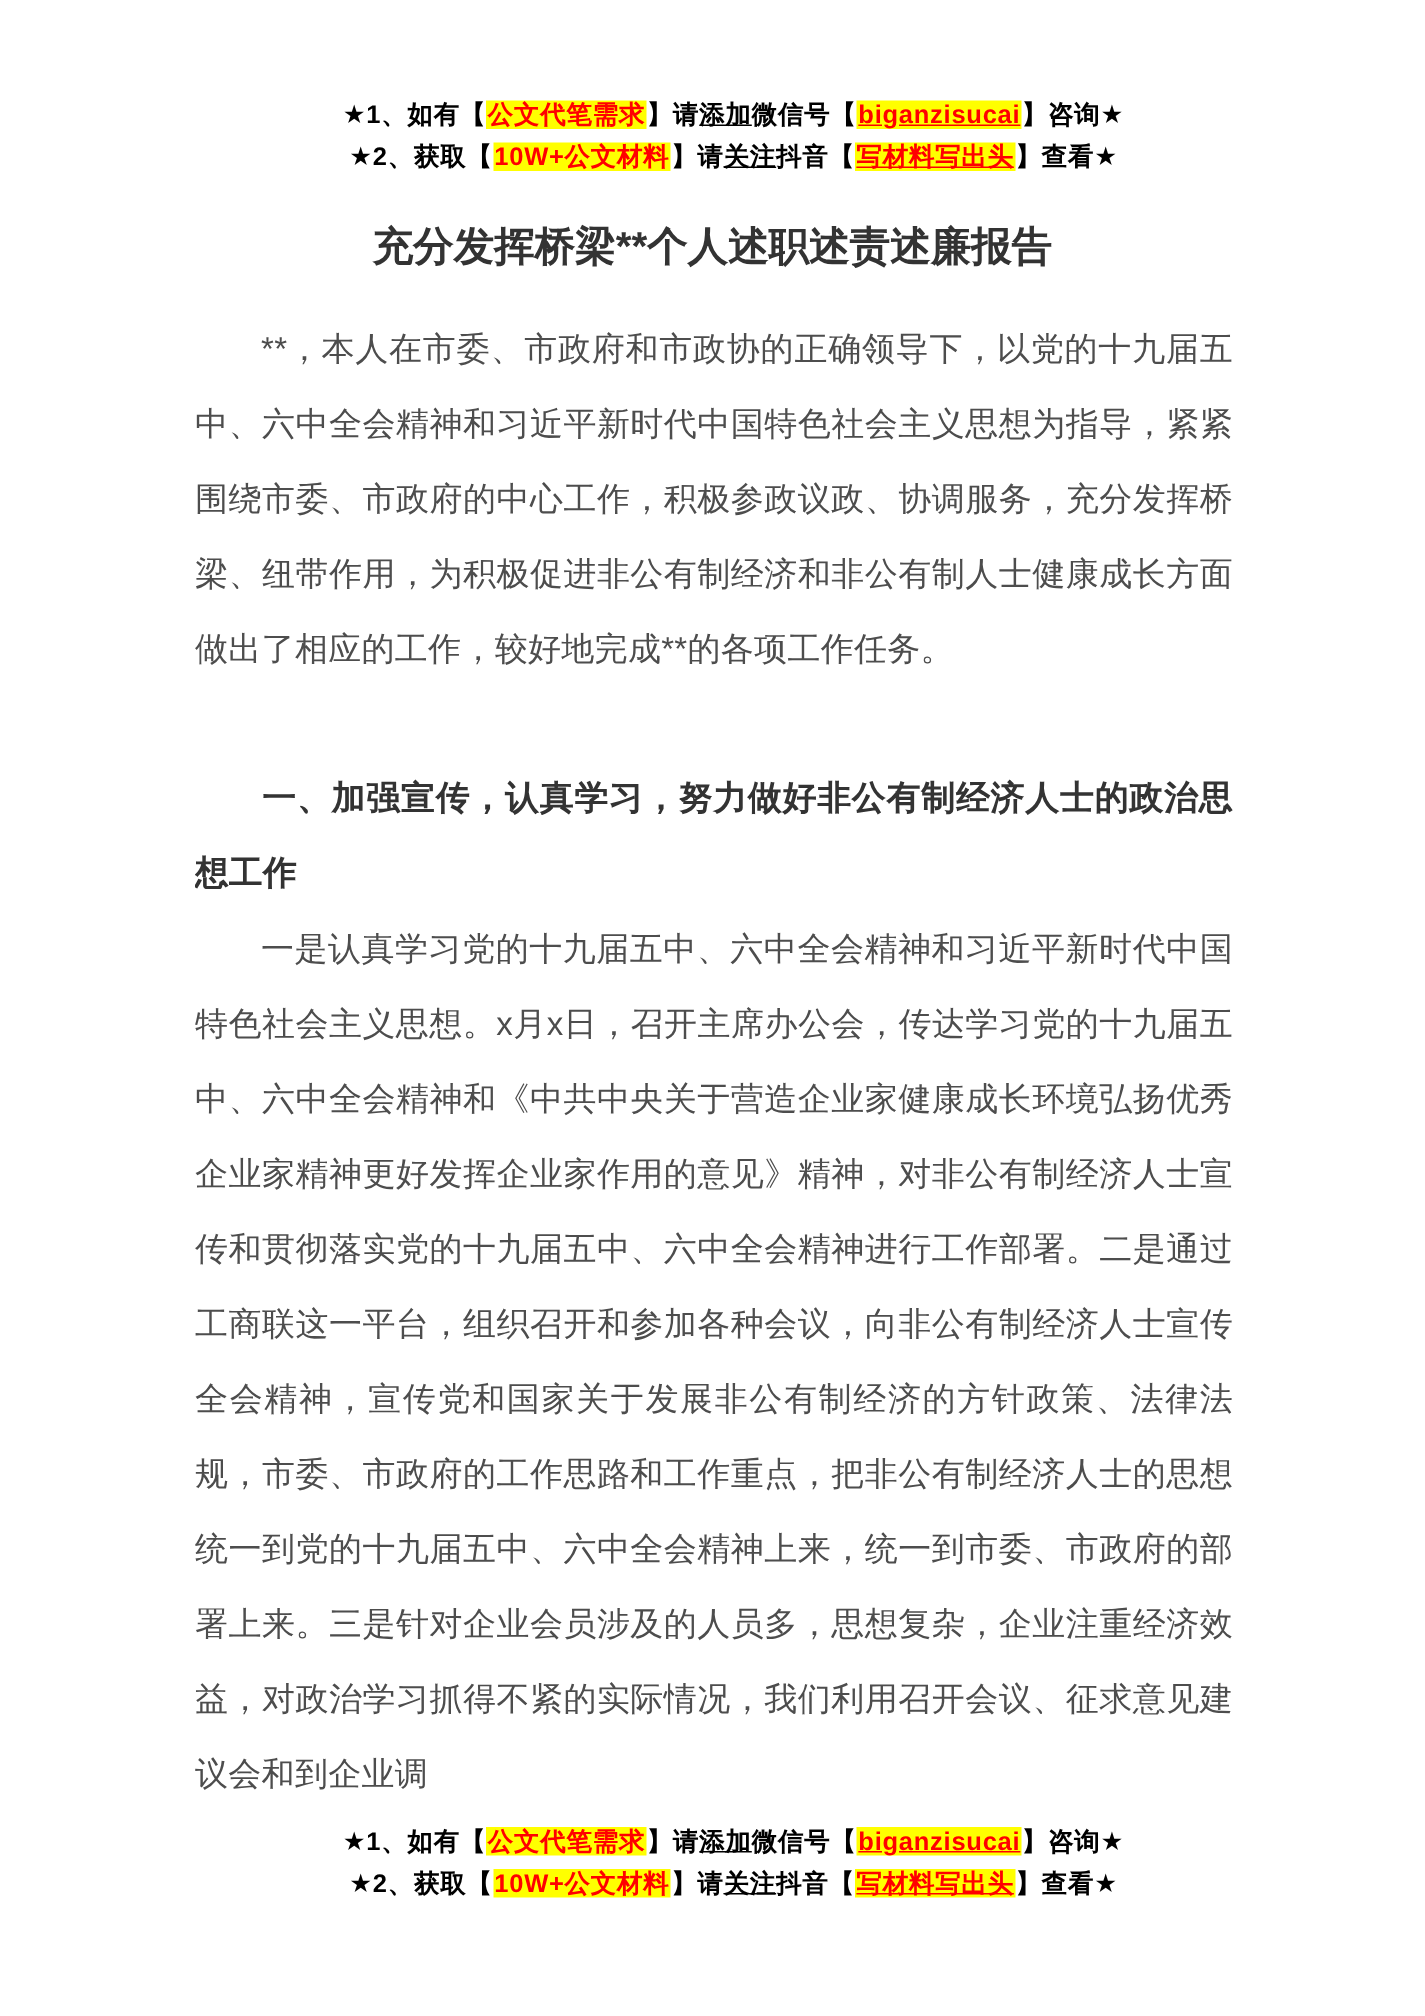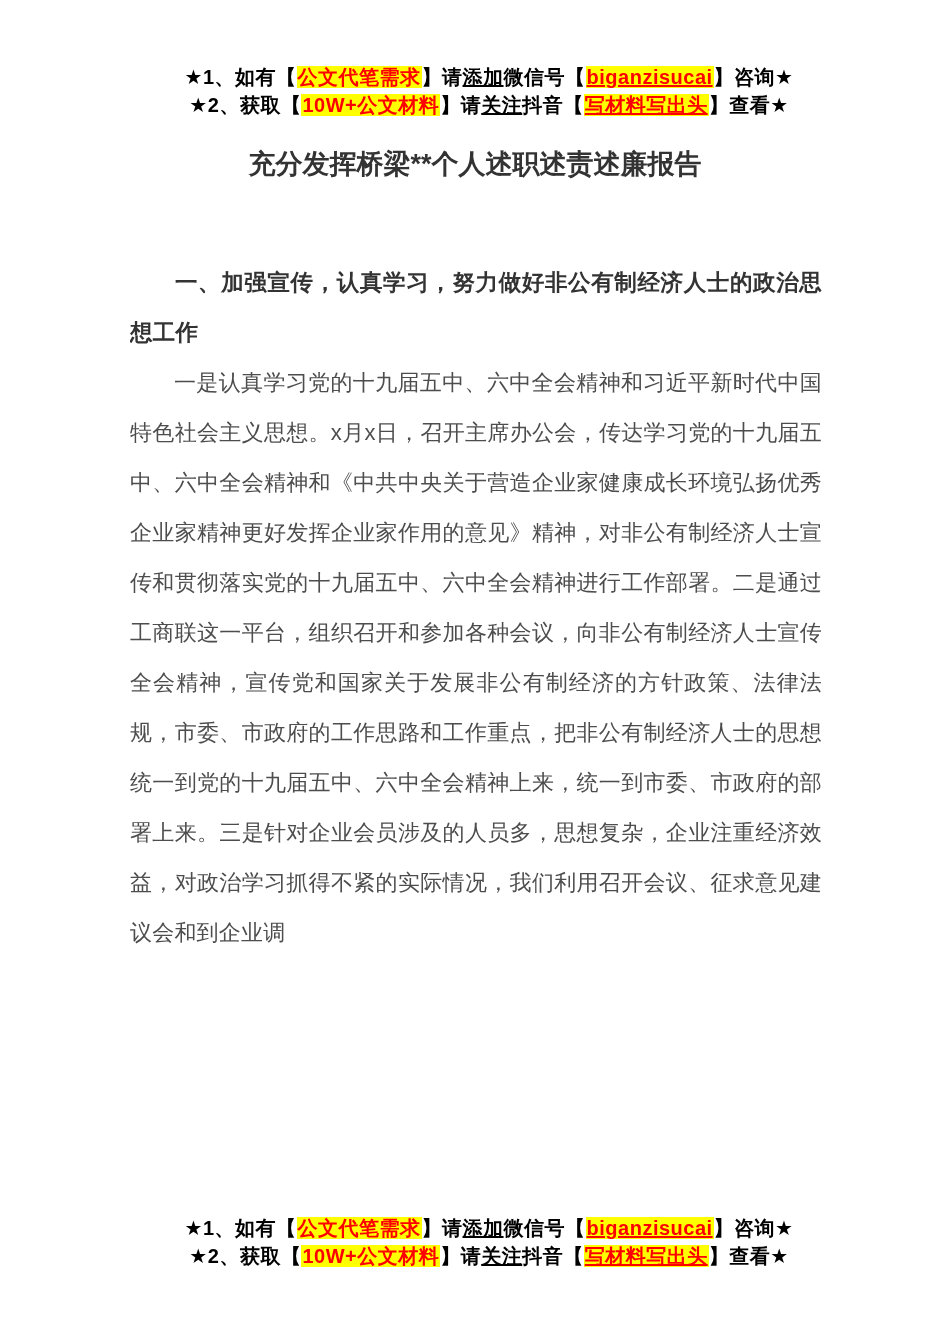--- a/index.html
+++ b/index.html
@@ -10,21 +10,21 @@
     background: #ffffff;
     overflow: hidden;
     font-family: "Liberation Sans", "DejaVu Sans", sans-serif;
   }
   
   .promo {
     position: absolute;
     left: 0;
     right: 0;
     text-align: center;
-    font-size: 20px;
+    font-size: 17px;
     line-height: 28px;
     font-weight: bold;
     color: #000000;
     letter-spacing: 0.5px;
     margin-left: 28px;
   }
   .promo-header { top: 63px; }
   .promo-footer { top: 1214px; }
   .promo .hl {
     background: #ffff00;
@@ -61,39 +61,41 @@
   }
   .doc-body p { margin: 0; text-indent: 2em; }
   .doc-body .blank-line { height: 50px; }
   .doc-body h2.section-heading {
     margin: 0;
     font-size: 22.5px;
     line-height: 50px;
     font-weight: bold;
     color: #333333;
     text-indent: 2em;
+    font-family: Liberation Mono, monospace;
   }
 </style>
 </head>
 <body>
 
 <div class="page">
 
   <div class="promo promo-header">
     <div class="promo-line">
       <span>★1、如有【</span><span class="hl">公文代笔需求</span><span>】请</span><span class="ul">添加</span><span>微信号【</span><span class="hl ul">biganzisucai</span><span>】咨询★</span>
     </div>
     <div class="promo-line">
       <span>★2、获取【</span><span class="hl">10W+公文材料</span><span>】请</span><span class="ul">关注</span><span>抖音【</span><span class="hl ul">写材料写出头</span><span>】查看★</span>
     </div>
   </div>
 
   <h1 class="doc-title">充分发挥桥梁**个人述职述责述廉报告</h1>
 
   <div class="doc-body">
+    <p>**，本人在市委、市政府和市政协的正确领导下，以党的十九届五中、六中全会精神和习近平新时代中国特色社会主义思想为指导，紧紧围绕市委、市政府的中心工作，积极参政议政、协调服务，充分发挥桥梁、纽带作用，为积极促进非公有制经济和非公有制人士健康成长方面做出了相应的工作，较好地完成**的各项工作任务。</p>
     <div class="blank-line"></div>
     <h2 class="section-heading">一、加强宣传，认真学习，努力做好非公有制经济人士的政治思想工作</h2>
     <p>一是认真学习党的十九届五中、六中全会精神和习近平新时代中国特色社会主义思想。x月x日，召开主席办公会，传达学习党的十九届五中、六中全会精神和《中共中央关于营造企业家健康成长环境弘扬优秀企业家精神更好发挥企业家作用的意见》精神，对非公有制经济人士宣传和贯彻落实党的十九届五中、六中全会精神进行工作部署。二是通过工商联这一平台，组织召开和参加各种会议，向非公有制经济人士宣传全会精神，宣传党和国家关于发展非公有制经济的方针政策、法律法规，市委、市政府的工作思路和工作重点，把非公有制经济人士的思想统一到党的十九届五中、六中全会精神上来，统一到市委、市政府的部署上来。三是针对企业会员涉及的人员多，思想复杂，企业注重经济效益，对政治学习抓得不紧的实际情况，我们利用召开会议、征求意见建议会和到企业调</p>
   </div>
 
   <div class="promo promo-footer">
     <div class="promo-line">
       <span>★1、如有【</span><span class="hl">公文代笔需求</span><span>】请</span><span class="ul">添加</span><span>微信号【</span><span class="hl ul">biganzisucai</span><span>】咨询★</span>
     </div>
     <div class="promo-line">

